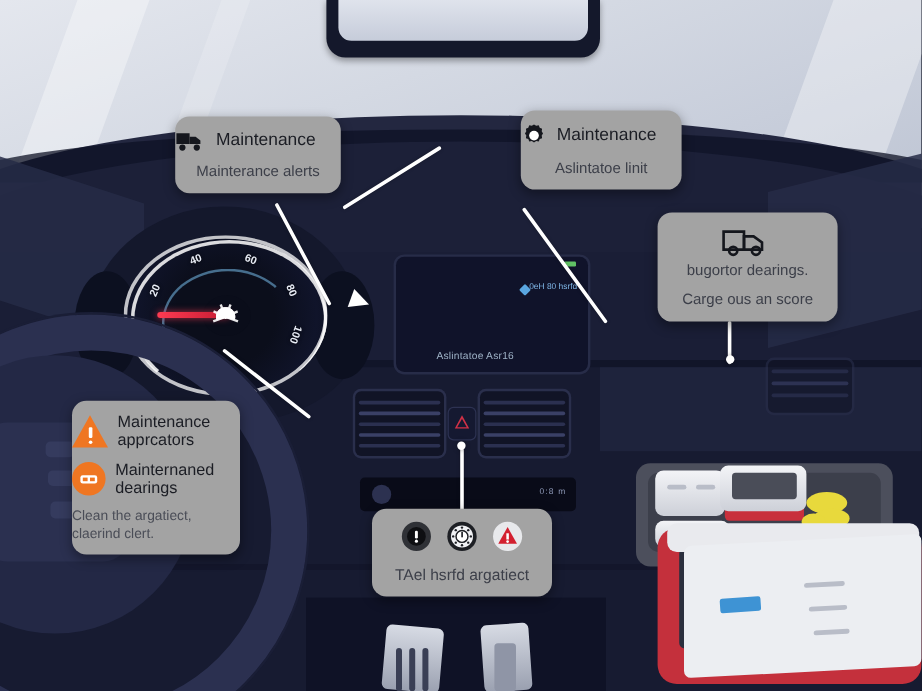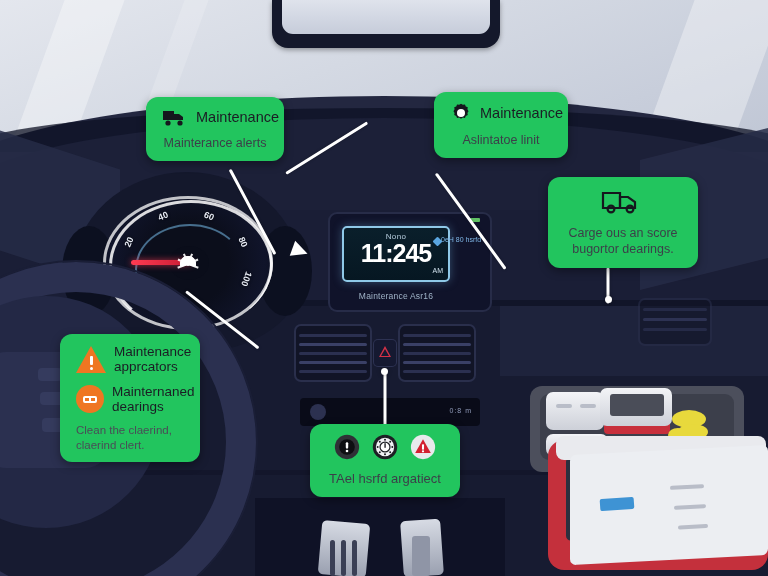--- a/index.html
+++ b/index.html
@@ -275,23 +275,23 @@
     position:absolute;left:600px;top:498px;width:34px;height:12px;
     background:#3e93d4;border-radius:2px;transform:rotate(-4deg);
   }
   .cb-side{
     position:absolute;left:566px;top:456px;width:22px;height:84px;
     background:#2b2f3e;border-radius:5px;transform:skewY(-4deg);
   }
 
   
   .callout{
-    position:absolute;background:#22c55e;border-radius:12px;
+    position:absolute;background:#a3a3a3;border-radius:12px;
     box-shadow:0 3px 10px rgba(0,0,0,.38);
-    padding:10px 16px;box-sizing:border-box;
+    padding:10px 0;box-sizing:border-box;
   }
   .co-row{display:flex;align-items:center;gap:8px;}
   .co-title{
     color:#1b1d24;font-size:14.5px;line-height:1.12;
     font-family:"Liberation Sans",sans-serif;
   }
   .co-title.small{font-size:13.5px;}
   .co-sub{
     color:#3c3f49;font-size:12.5px;line-height:1.22;margin-top:9px;
     text-align:center;
@@ -504,28 +504,23 @@
       <div class="tlabel" style="left: 122.739px; top: 274.101px; transform: rotate(-110deg);">0</div>
       <div class="tlabel" style="left: 124.36px; top: 236.663px; transform: rotate(-66deg);">20</div>
       <div class="tlabel" style="left: 157.774px; top: 210.641px; transform: rotate(-22deg);">40</div>
       <div class="tlabel" style="left: 204.226px; top: 210.641px; transform: rotate(22deg);">60</div>
       <div class="tlabel" style="left: 237.64px; top: 236.663px; transform: rotate(66deg);">80</div>
       <div class="tlabel" style="left: 239.261px; top: 274.101px; transform: rotate(110deg);">100</div>
     </div>
 
   <div class="head-unit">
     <div class="hu-led"></div>
-    <div class="hu-screen">
-      <div class="hu-label">Nono</div>
-      <div class="hu-time">11:245</div>
-      <div class="hu-ampm">AM</div>
-    </div>
     <div class="hu-diamond"></div>
     <div class="hu-side">0eH 80 hsrfd</div>
-    <div class="hu-sub">Mainterance Asr16</div>
+    <div class="hu-sub">Aslintatoe Asr16</div>
   </div>
 
   <div class="vent" style="left:296px;top:326px;width:74px;height:54px;">
     <div class="slat" style="top:8px;"></div>
       <div class="slat slat-hi" style="top:17px;"></div>
     <div class="slat" style="top:26px;"></div>
       <div class="slat slat-hi" style="top:35px;"></div>
     <div class="slat" style="top:44px;"></div>
   </div>
   <div class="vent" style="left:400px;top:326px;width:74px;height:54px;">
@@ -626,22 +621,22 @@
 
   <div class="callout" style="left:548px;top:177px;width:150px;">
     <div style="display:flex;justify-content:center;">
       <svg width="46" height="30" viewBox="0 0 46 30">
         <path d="M3 6h17v15H3z" fill="none" stroke="#15171d" stroke-width="2.2"></path>
         <path d="M20 10h8l7 5v6h-15z" fill="none" stroke="#15171d" stroke-width="2.2"></path>
         <circle cx="11" cy="22" r="3.4" fill="none" stroke="#15171d" stroke-width="2.2"></circle>
         <circle cx="30" cy="22" r="3.4" fill="none" stroke="#15171d" stroke-width="2.2"></circle>
       </svg>
     </div>
+    <div class="co-sub" style="margin-top:1px;">bugortor dearings.</div>
     <div class="co-sub">Carge ous an score</div>
-    <div class="co-sub" style="margin-top:1px;">bugortor dearings.</div>
   </div>
 
   <div class="callout" style="left:60px;top:334px;width:140px;">
     <div class="co-row">
       <div class="warn-tri">
         <div class="t"></div>
           <div class="bang"></div>
           <div class="dot"></div>
       </div>
       <div>
@@ -655,21 +650,21 @@
           <rect x="7" y="11" width="14" height="7" rx="2" fill="#ffffff"></rect>
           <rect x="9" y="13" width="4" height="3" fill="#ef7622"></rect>
           <rect x="15" y="13" width="4" height="3" fill="#ef7622"></rect>
         </svg>
       </div>
       <div>
         <div class="co-title small">Mainternaned</div>
         <div class="co-title small">dearings</div>
       </div>
     </div>
-    <div class="co-sub left tiny">Clean the claerind,</div>
+    <div class="co-sub left tiny">Clean the argatiect,</div>
     <div class="co-sub left tiny" style="margin-top:1px;">claerind clert.</div>
   </div>
 
   <div class="callout" style="left:310px;top:424px;width:150px;">
     <div style="display:flex;justify-content:center;gap:12px;align-items:center;">
       <svg class="gauge-ic" width="30" height="30" viewBox="0 0 30 30">
         <circle cx="15" cy="15" r="14" fill="#2f3136"></circle>
         <circle cx="15" cy="15" r="9" fill="#0e0f12"></circle>
         <rect x="13.6" y="9.5" width="2.8" height="7.5" rx="1.3" fill="#ffffff"></rect>
         <circle cx="15" cy="19.6" r="1.5" fill="#ffffff"></circle>

